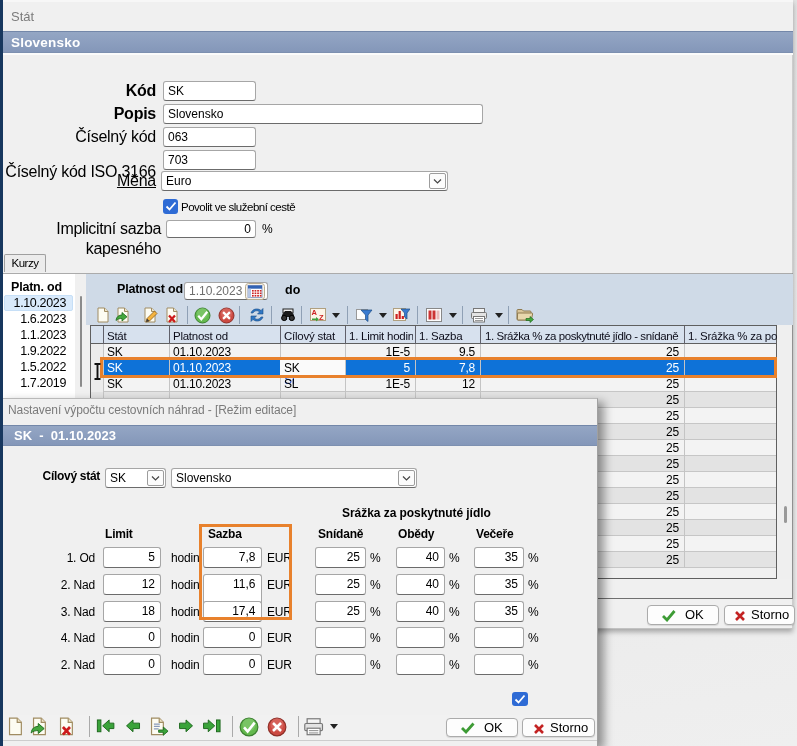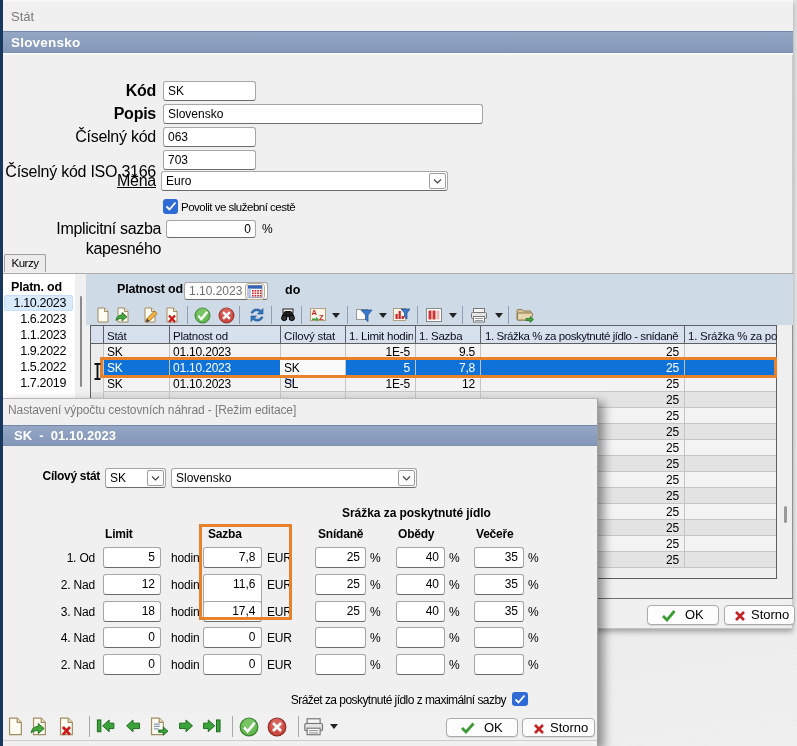--- a/index.html
+++ b/index.html
@@ -346,21 +346,20 @@
 <div class="din" style="left:103px;top:255.0px;width:58px;height:21px;">0</div>
 <div class="dlbl" style="left:171px;top:256.0px;">hodin</div>
 <div class="din" style="left:203px;top:255.0px;width:58.5px;height:21px;">0</div>
 <div class="dlbl" style="left:267px;top:256.0px;">EUR</div>
 <div class="din" style="left:315px;top:255.0px;width:51px;height:21px;"></div>
 <div class="dlbl" style="left:370px;top:256.0px;">%</div>
 <div class="din" style="left:396px;top:255.0px;width:49px;height:21px;"></div>
 <div class="dlbl" style="left:449px;top:256.0px;">%</div>
 <div class="din" style="left:474px;top:255.0px;width:50px;height:21px;"></div>
 <div class="dlbl" style="left:528px;top:256.0px;">%</div>
-<div class="dlbl" style="left:200px;top:291px;width:306px;text-align:right;letter-spacing:-0.55px;">Srážet za poskytnuté jídlo z maximální sazby</div>
 <div class="cb" style="left:512px;top:293px;width:16px;height:14px;"><svg width="12" height="11" viewBox="0 0 12 11">
           <path d="M1.5 5.5 L4.5 8.5 L10.5 1.5" fill="none" stroke="#fff" stroke-width="1.8"></path>
         </svg></div>
 <div class="abs" style="left:0;top:316px;width:597px;height:1px;background:#c9c9c9;"></div>
 <div class="abs" style="left:0;top:316px;width:597px;height:25px;background:#f1f1f1;"></div>
 <div class="abs" style="left:0;top:341px;width:597px;height:1px;background:#cdcdcd;"></div>
 <div class="ico big" style="left:6px;top:318px;"><svg width="16" height="16" viewBox="0 0 16 16">
           <path d="M3 1 H9.5 L13 4.5 V15 H3 Z" fill="#fdfcf2" stroke="#a08c62" stroke-width="1"></path>
           <path d="M9.5 1 V4.5 H13" fill="#efe5c8" stroke="#a08c62" stroke-width="1"></path>
         </svg></div>

